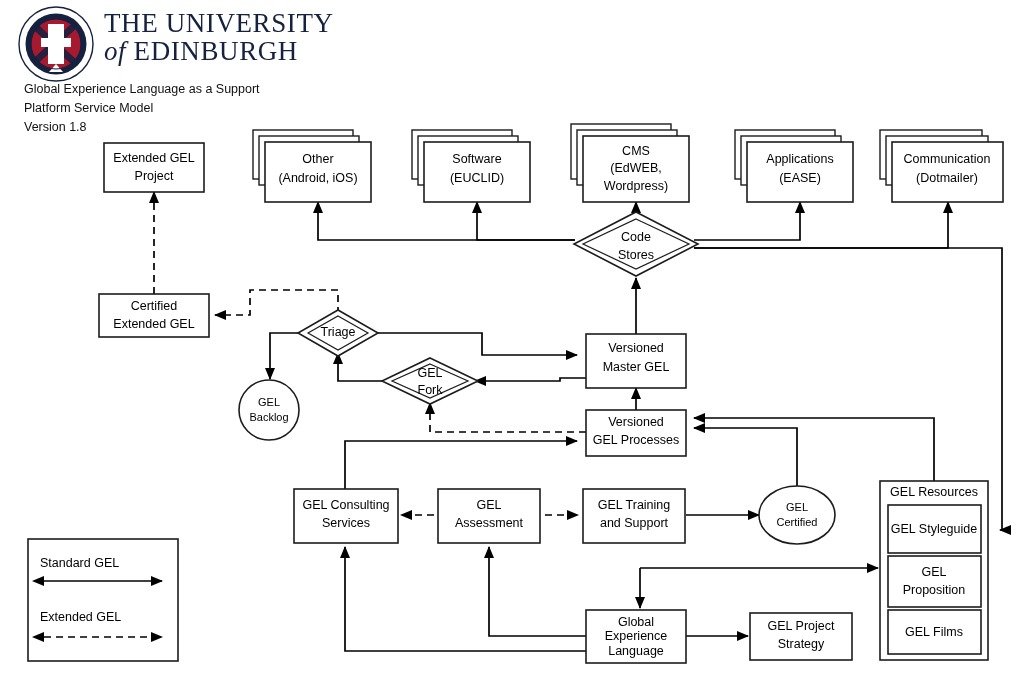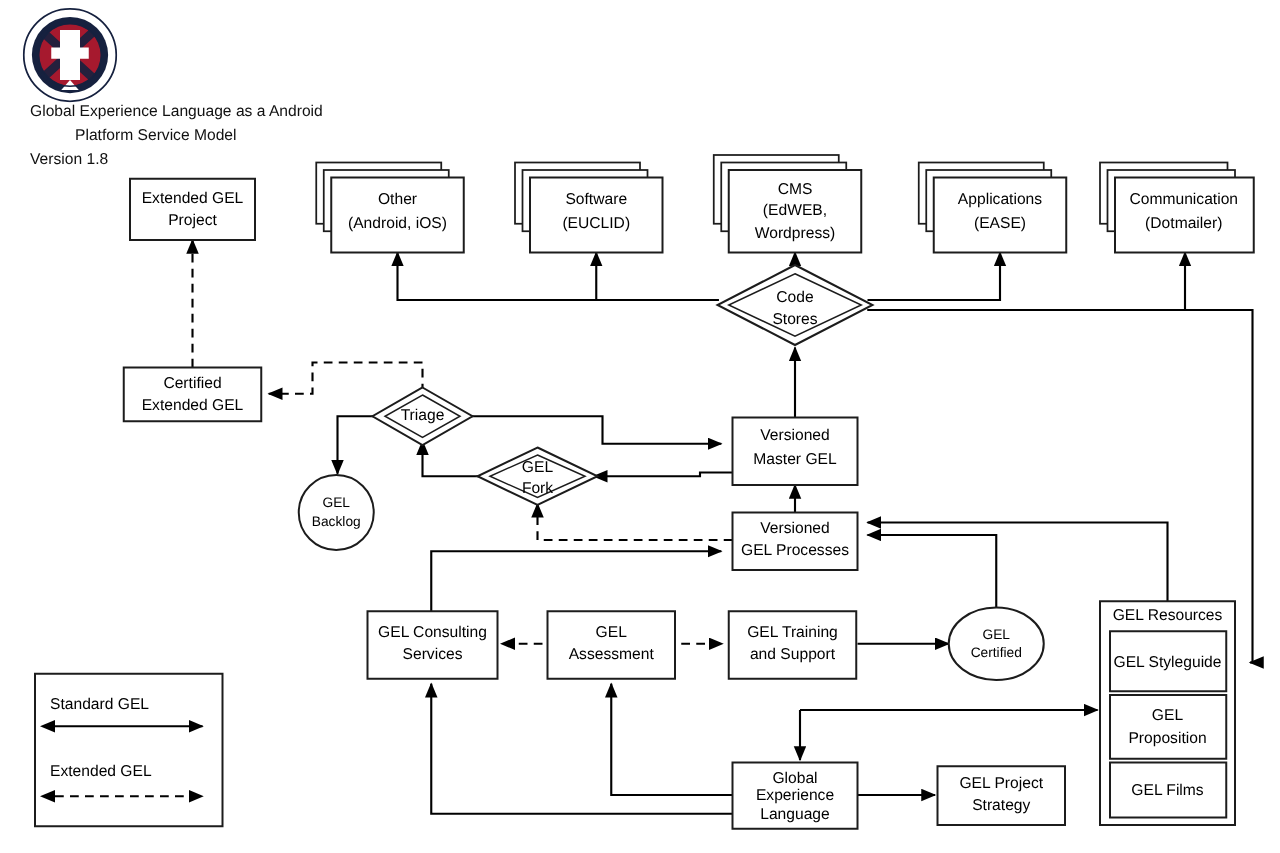--- a/index.html
+++ b/index.html
@@ -14,21 +14,21 @@
   #root{position:relative;width:1024px;height:682px;}
 
   
   .crest{position:absolute;left:18px;top:6px;width:76px;height:76px;}
   .wordmark{position:absolute;left:104px;top:10px;line-height:1.02;color:#16213f;}
   .wordmark .l1{font-family:"Liberation Serif","DejaVu Serif",serif;font-size:27px;letter-spacing:.6px;}
   .wordmark .l2{font-family:"Liberation Serif","DejaVu Serif",serif;font-size:27px;letter-spacing:.6px;}
   .wordmark .of{font-style:italic;}
   .subtitle{position:absolute;left:24px;font-size:12.5px;color:#111;}
   #sub1{top:82px;}
-  #sub2{top:101px;margin-left:36px;}
+  #sub2{top:101px;}
   #sub3{top:120px;}
 
   
   svg#diagram{position:absolute;left:0;top:0;width:1024px;height:682px;}
   svg#diagram text{font-family:"Liberation Sans","DejaVu Sans",sans-serif;font-size:12.5px;fill:#000;}
   .nodebox{fill:#ffffff;stroke:#1c1c1c;stroke-width:1.6;}
   .ghost{fill:#ffffff;stroke:#1c1c1c;stroke-width:1.4;}
   .shape{fill:#ffffff;stroke:#1c1c1c;stroke-width:1.6;}
   .shape-inner{fill:none;stroke:#1c1c1c;stroke-width:1.2;}
   .lnk{fill:none;stroke:#000;stroke-width:1.7;}
@@ -46,22 +46,26 @@
     <circle cx="38" cy="38" r="25" fill="#a6192e"></circle>
     <path d="M13 38 L38 13 L63 38 L38 63 Z" fill="#16213f" opacity="0.0"></path>
     <path d="M38 13 L63 38 L38 63 L13 38 Z" fill="none"></path>
     <path d="M16.5 20 L56 56 M56 20 L16.5 56" stroke="#16213f" stroke-width="7" opacity="0.9"></path>
     <rect x="30" y="18" width="16" height="40" fill="#ffffff"></rect>
     <rect x="23" y="32" width="30" height="9" fill="#ffffff"></rect>
     <path d="M38 58 l-7 8 h14 z" fill="#ffffff"></path>
     <circle cx="38" cy="38" r="25" fill="none" stroke="#16213f" stroke-width="1.2"></circle>
   </svg>
 
-
-  <div class="subtitle" id="sub1">Global Experience Language as a Android</div>
+  <div class="wordmark">
+    <div class="l1">THE UNIVERSITY</div>
+    <div class="l2"><span class="of">of</span> <span>EDINBURGH</span></div>
+  </div>
+
+  <div class="subtitle" id="sub1">Global Experience Language as a Support</div>
   <div class="subtitle" id="sub2">Platform Service Model</div>
   <div class="subtitle" id="sub3">Version 1.8</div>
 
   <svg id="diagram" viewBox="0 0 1024 682">
     <defs>
       <marker id="ah" markerWidth="11" markerHeight="11" refX="9.4" refY="4" orient="auto" markerUnits="userSpaceOnUse">
         <path d="M0,0 L10,4 L0,8 z" fill="#000"></path>
       </marker>
       <marker id="ahs" markerWidth="11" markerHeight="11" refX="9.4" refY="4" orient="auto" markerUnits="userSpaceOnUse">
         <path d="M0,0 L10,4 L0,8 z" fill="#000"></path>

